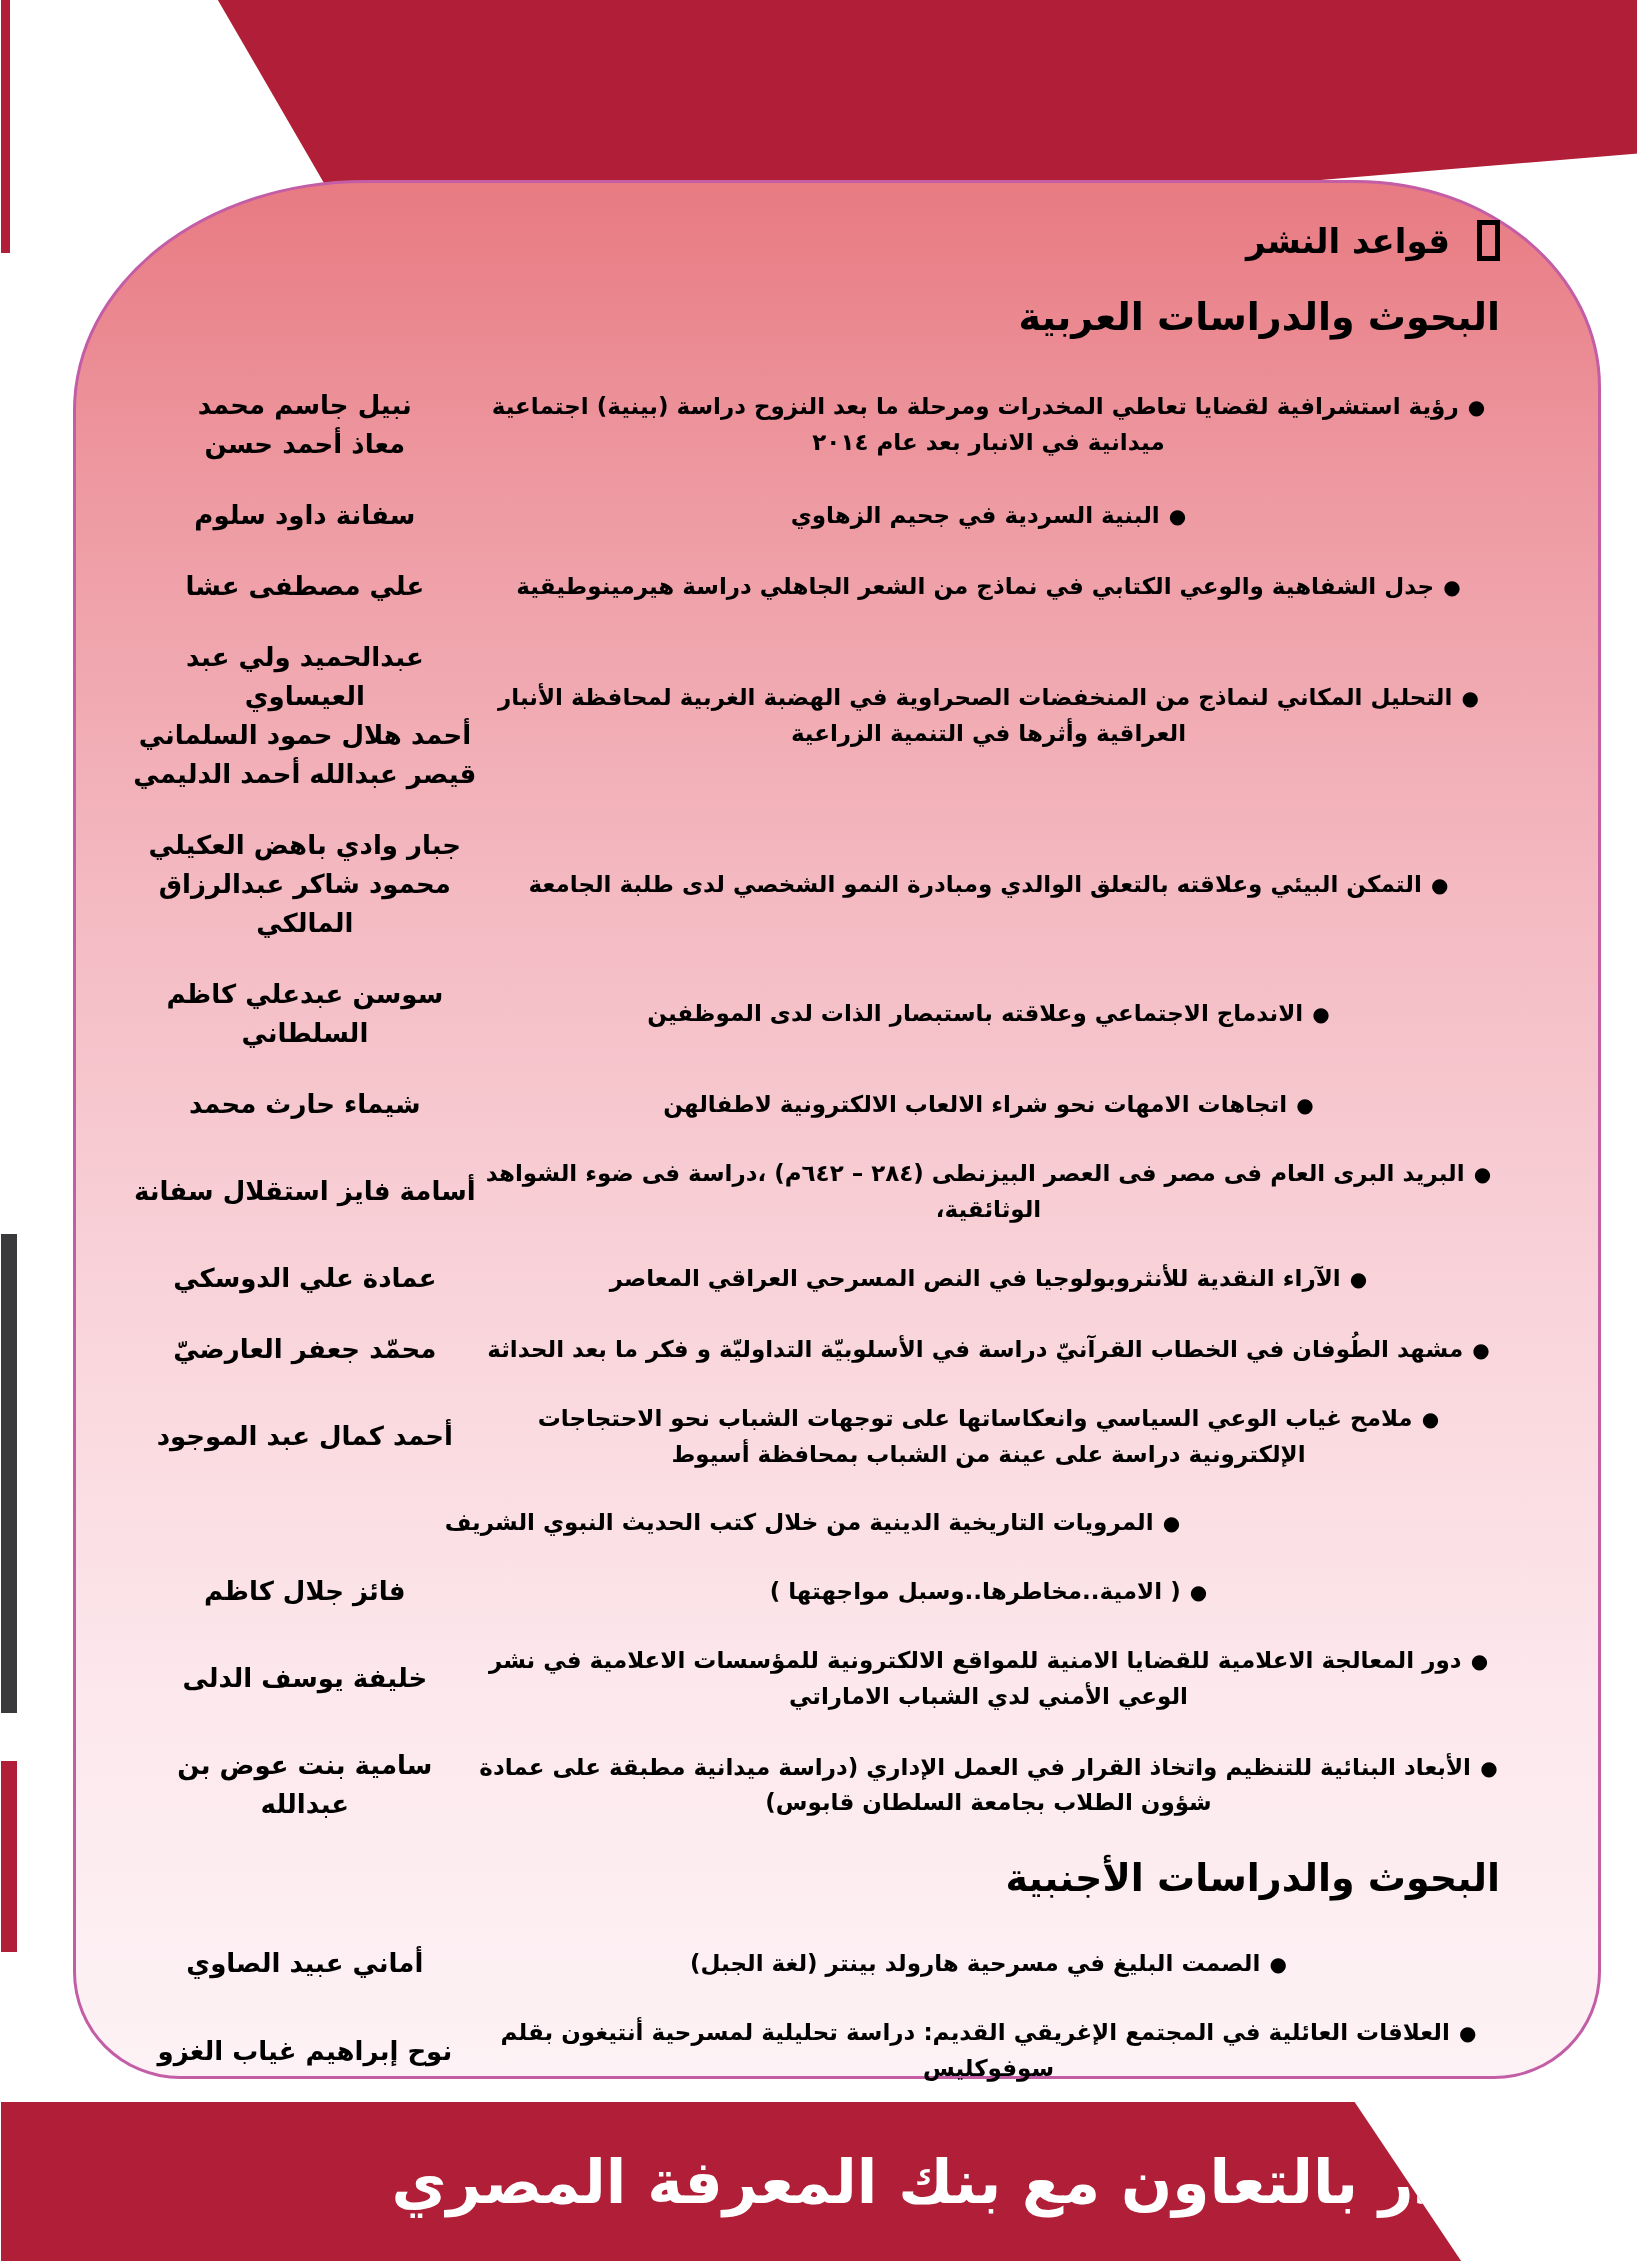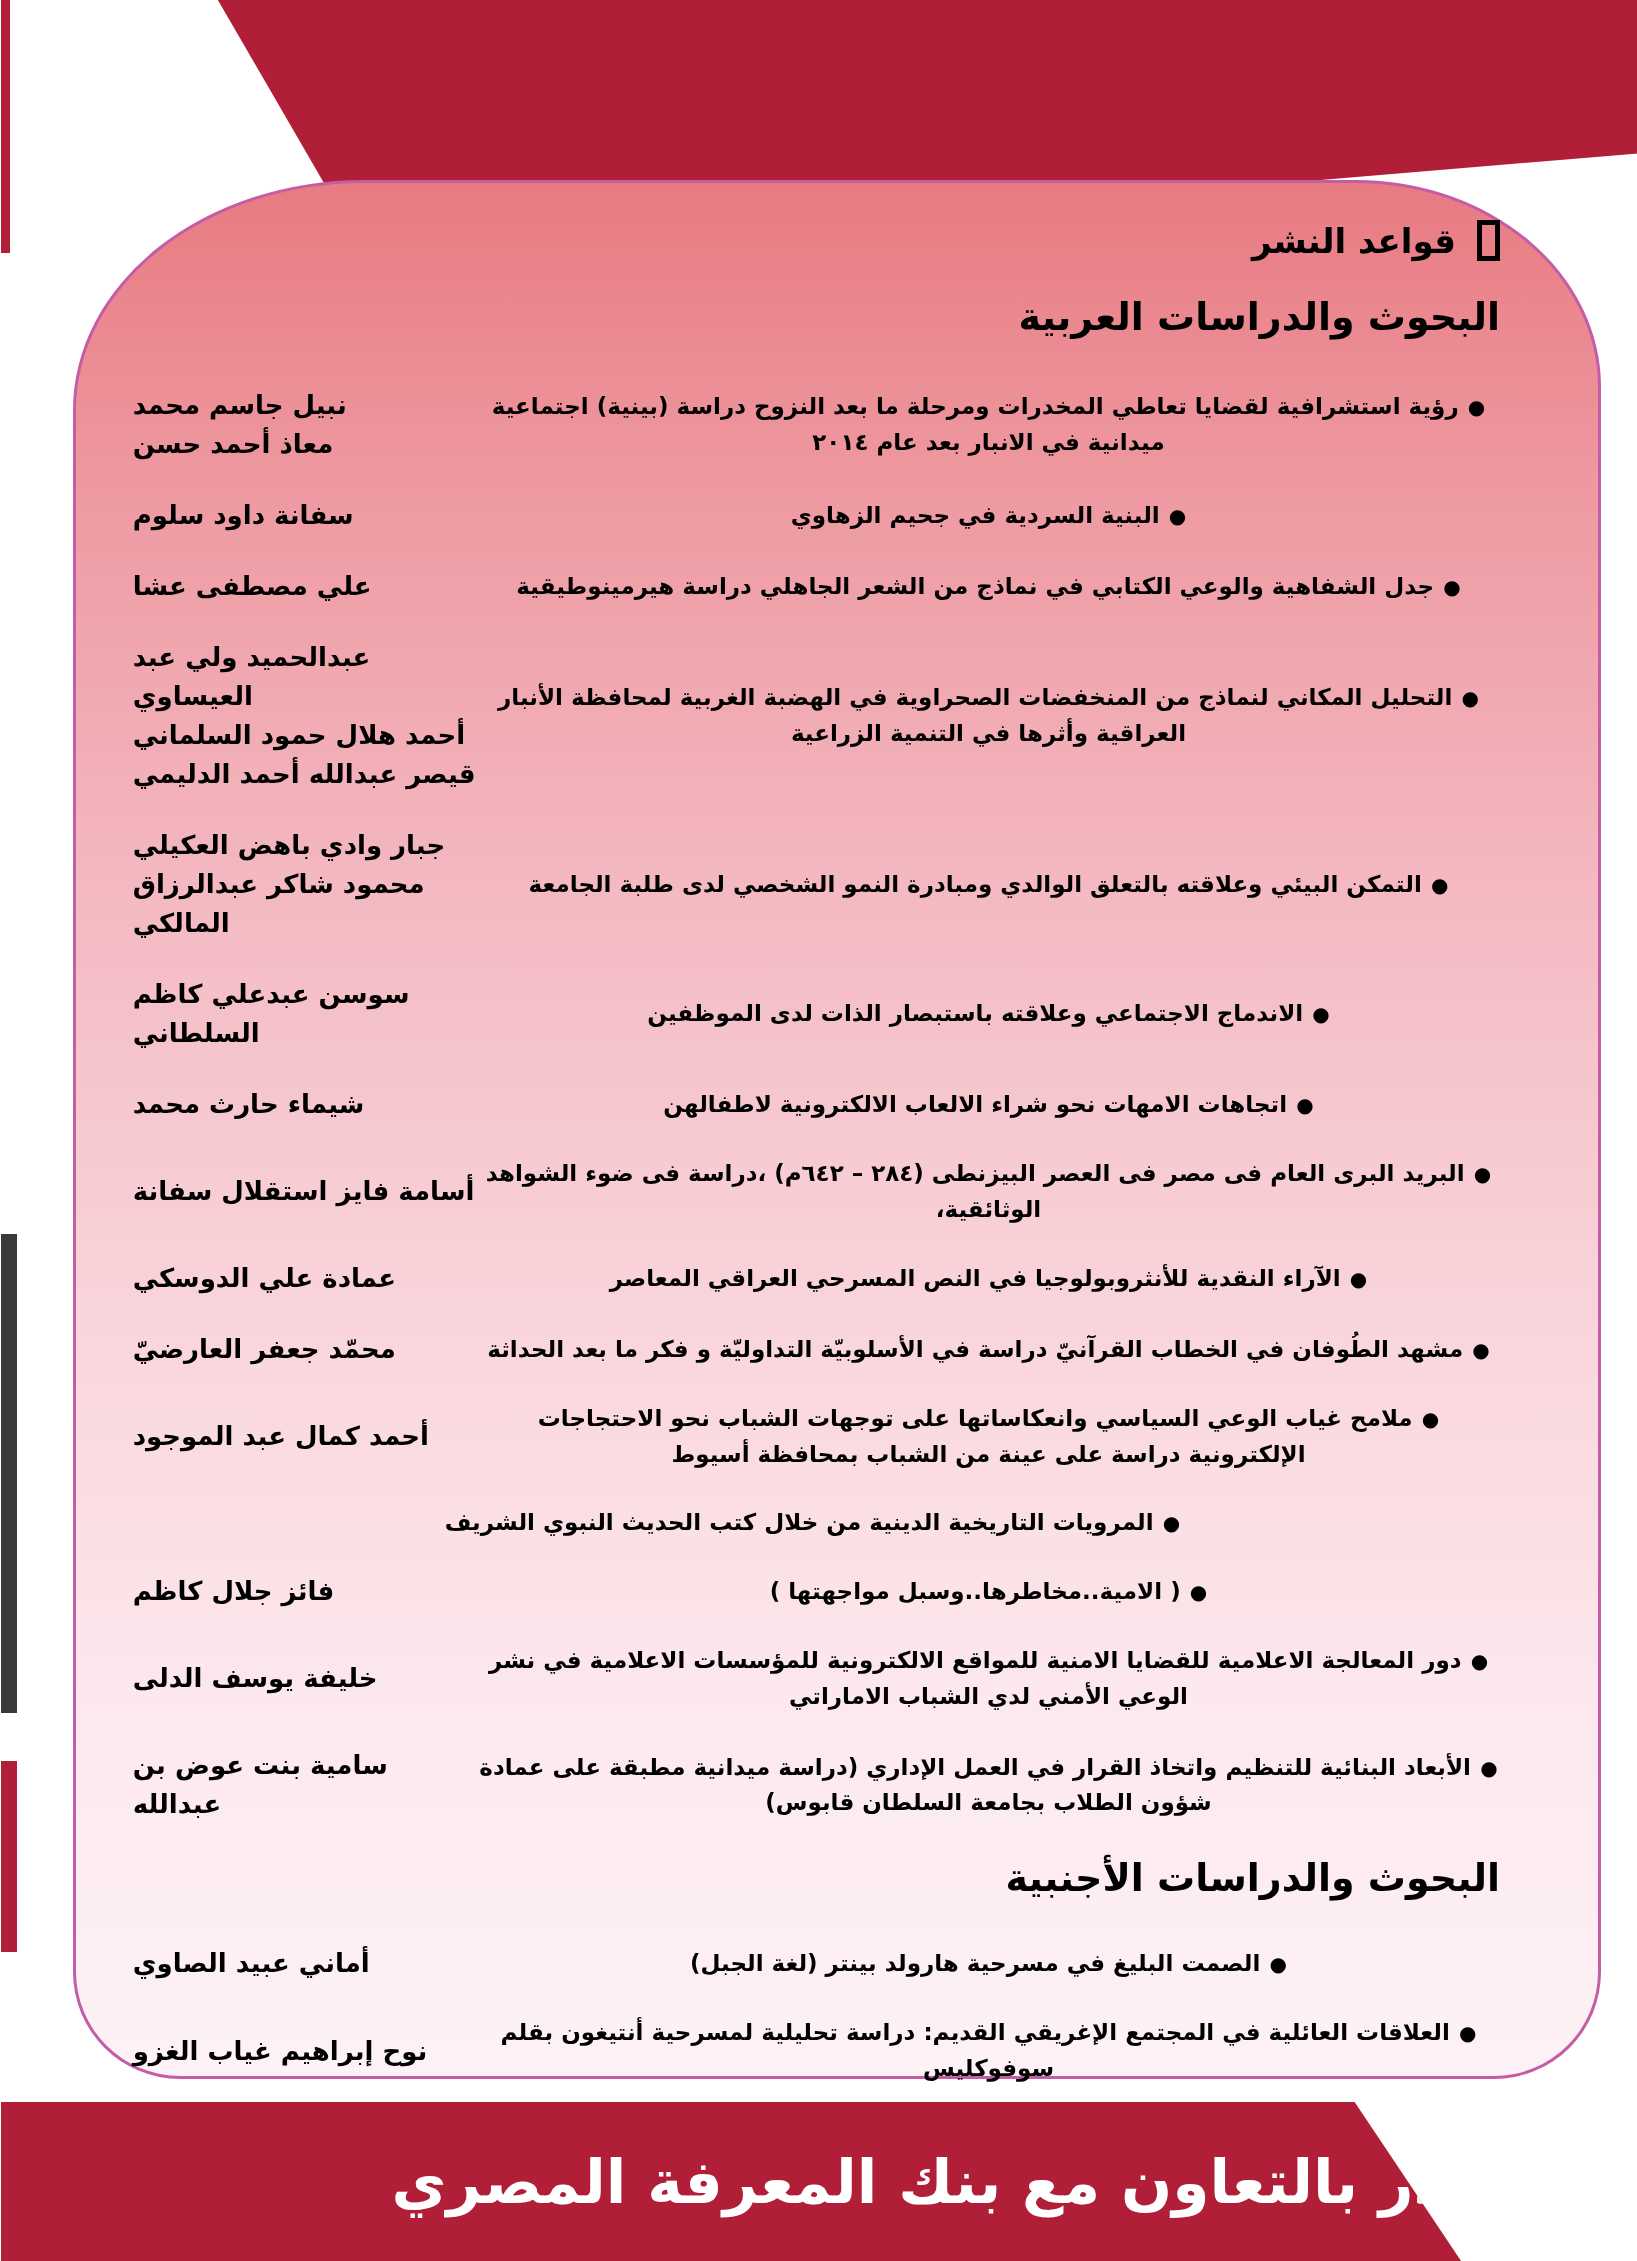--- a/index.html
+++ b/index.html
@@ -21,30 +21,30 @@
     position:absolute;left:73px;top:180px;width:1528px;height:1899px;
     box-sizing:border-box;
     border:3.1px solid #c35ea6;
     border-radius:291px 245px 107px 107px / 230px 207px 107px 107px;
     background:linear-gradient(180deg,#e87a82 0%,#ee99a1 16%,#f4bac2 38%,#f9d5db 60%,#fce8ed 80%,#fdf2f5 100%);
     padding:37px 98px 27.6px 49px;
     direction:rtl;color:#000;
     display:flex;flex-direction:column;
   }
   .publish-rules{
-    display:flex;align-items:center;gap:21px;
+    display:flex;align-items:center;gap:27px;
     font-size:34px;font-weight:bold;margin-bottom:34px;
   }
   .box-icon{display:inline-block;width:23px;height:41px;border:5.4px solid #000;box-sizing:border-box;}
   .section-title{font-size:38px;font-weight:bold;text-align:right;margin:0 0 47px 0;}
   .section-title.second{margin-top:12px;margin-bottom:44px;}
   .row{display:flex;align-items:center;margin-bottom:32px;}
   .title-cell{flex:1;font-size:23px;font-weight:bold;text-align:center;line-height:1.55;}
   .bullet{display:inline-block;margin-left:9.2px;font-size:20px;vertical-align:middle;}
-  .authors-cell{width:352px;flex-shrink:0;text-align:left;font-size:26px;font-weight:bold;line-height:1.5;padding-left:7.7px;box-sizing:border-box;}
+  .authors-cell{width:352px;flex-shrink:0;text-align:center;font-size:26px;font-weight:bold;line-height:1.5;padding-left:7.7px;box-sizing:border-box;}
   
   .footer{
     position:absolute;left:0;top:2102px;width:1638px;height:159px;
     background:#b01e37;color:#fff;
     clip-path:polygon(0 0, 82.7% 0, 89.2% 100%, 0 100%);
     display:flex;align-items:center;
   }
   .footer-text{
     width:82.7%;text-align:center;direction:rtl;
     font-size:60px;font-weight:bold;letter-spacing:0.8px;

